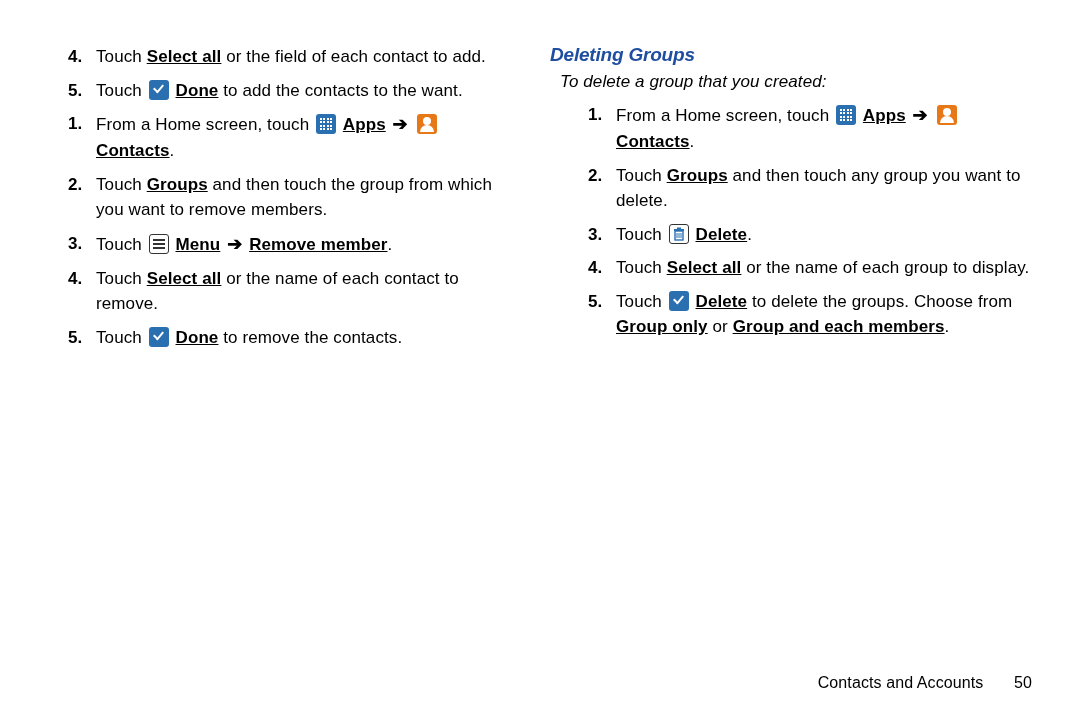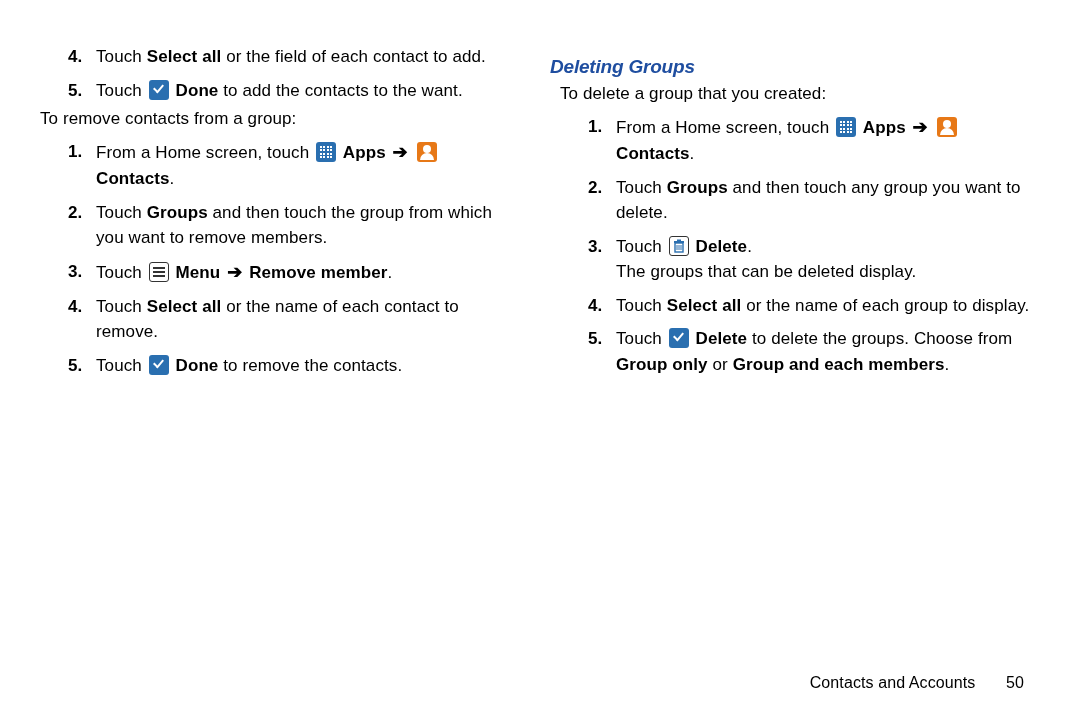--- a/index.html
+++ b/index.html
@@ -18,41 +18,41 @@
     display: flex;
     padding: 40px 40px 0 30px;
     gap: 30px;
   }
   .col { flex: 1; }
   .heading {
     color: #1f4ea0;
     font-weight: bold;
     font-style: italic;
     font-size: 19px;
-    margin: 16px 0 6px 0;
+    margin: 4px 0 6px 0;
     letter-spacing: -0.2px;
   }
-  .intro { margin: 2px 0 6px 10px; }
+  .intro { margin: 2px 0 6px 10px; font-style: italic; }
   ol.steps {
     list-style: none;
     margin: 0;
     padding: 0 0 0 38px;
   }
   ol.steps > li {
     position: relative;
     padding: 4px 0 4px 28px;
     line-height: 1.5;
   }
   ol.steps > li .num {
     position: absolute;
     left: 0;
     top: 4px;
     font-weight: bold;
   }
-  b { font-weight: bold; }
+  b { font-weight: bold; text-decoration: underline; }
   .icon {
     display: inline-block;
     width: 20px;
     height: 20px;
     vertical-align: -4px;
     border-radius: 3px;
     position: relative;
     margin: 0 2px;
   }
   .icon-apps {
@@ -104,42 +104,41 @@
   .icon-menu { background:#fff;border:1px solid #333;box-sizing:border-box; }
   .icon-menu::before{
     content:"";position:absolute;left:3px;right:3px;top:4px;height:2px;background:#333;box-shadow:0 4px 0 #333,0 8px 0 #333;
   }
   .icon-trash { background:#fff;border:1px solid #333;box-sizing:border-box; }
   .icon-trash svg{position:absolute;inset:1px;}
   .arrow { font-weight: bold; padding: 0 2px; font-size:18px;}
   .footer {
     position: absolute;
     bottom: 28px;
-    right: 56px;
+    right: 48px;
     font-size: 16px;
   }
   .footer .pn { margin-left: 26px; }
   .subtext { display:block; }
 </style>
 </head>
 <body>
 
 <div class="page">
 
   <div class="col">
     <ol class="steps">
       <li><span class="num">4.</span>
         <span>Touch </span><b>Select all</b><span> or the field of each contact to add.</span>
       </li>
       <li><span class="num">5.</span>
         <span>Touch </span><span class="icon icon-check"></span> <b>Done</b><span> to add the contacts to the want.</span>
       </li>
     </ol>
 
-    <div class="intro">To remove contacts from a group:</div>
 
     <ol class="steps">
       <li><span class="num">1.</span>
         <span>From a Home screen, touch </span><span class="icon icon-apps"></span> <b>Apps</b> <span class="arrow">➔</span> <span class="icon icon-contacts"></span> <b>Contacts</b><span>.</span>
       </li>
       <li><span class="num">2.</span>
         <span>Touch </span><b>Groups</b><span> and then touch the group from which you want to remove members.</span>
       </li>
       <li><span class="num">3.</span>
         <span>Touch </span><span class="icon icon-menu"></span> <b>Menu</b> <span class="arrow">➔</span> <b>Remove member</b><span>.</span>
@@ -166,21 +165,20 @@
       </li>
       <li><span class="num">3.</span>
         <span>Touch </span><span class="icon icon-trash"><svg viewBox="0 0 16 16">
               <rect x="4" y="5" width="8" height="9" fill="none" stroke="#2a6fb0" stroke-width="1.4"></rect>
               <line x1="6" y1="7" x2="6" y2="12" stroke="#2a6fb0" stroke-width="1"></line>
               <line x1="8" y1="7" x2="8" y2="12" stroke="#2a6fb0" stroke-width="1"></line>
               <line x1="10" y1="7" x2="10" y2="12" stroke="#2a6fb0" stroke-width="1"></line>
               <rect x="3" y="3" width="10" height="2" fill="#2a6fb0"></rect>
               <rect x="6" y="1.5" width="4" height="1.5" fill="#2a6fb0"></rect>
             </svg></span> <b>Delete</b><span>.</span>
-        <span class="subtext">The groups that can be deleted display.</span>
       </li>
       <li><span class="num">4.</span>
         <span>Touch </span><b>Select all</b><span> or the name of each group to display.</span>
       </li>
       <li><span class="num">5.</span>
         <span>Touch </span><span class="icon icon-check"></span> <b>Delete</b><span> to delete the groups. Choose from </span><b>Group only</b><span> or </span><b>Group and each members</b><span>.</span>
       </li>
     </ol>
   </div>
 </div>

